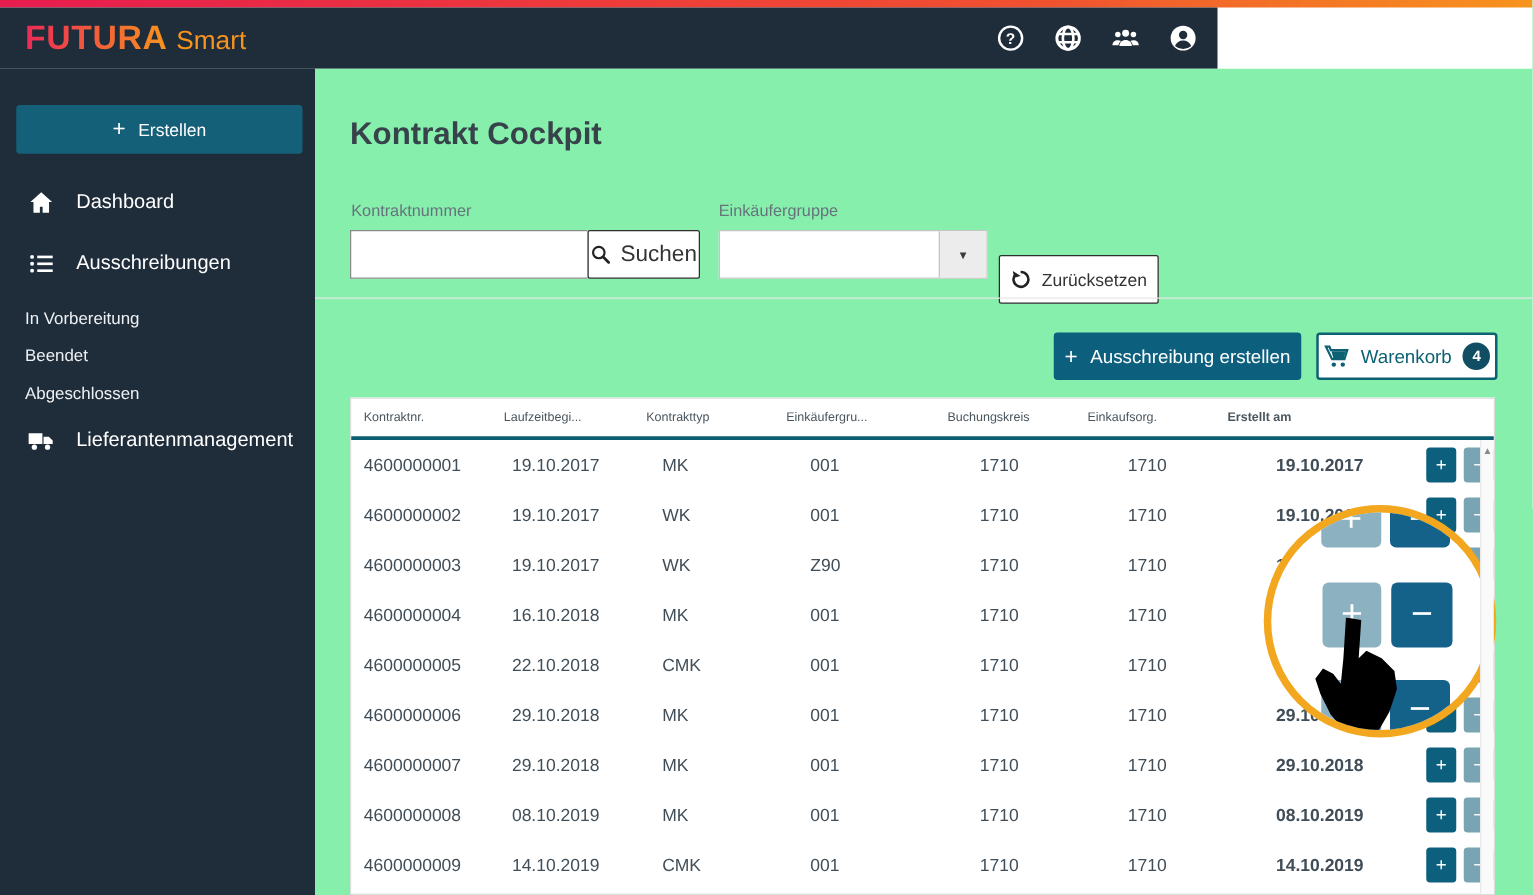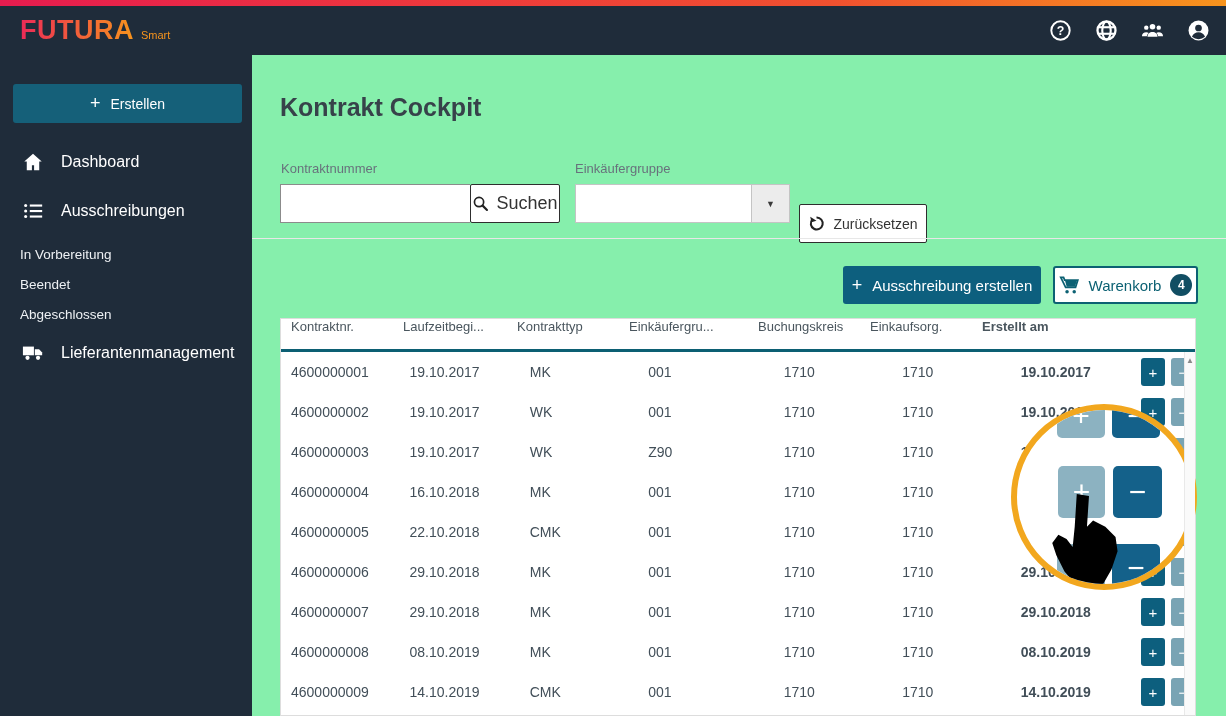--- a/index.html
+++ b/index.html
@@ -4,27 +4,27 @@
 <style>
   * { margin:0; padding:0; box-sizing:border-box; }
   html,body { width:1226px; height:716px; }
   body { position:relative; font-family:"Liberation Sans", sans-serif; background:#fff; overflow:hidden; }
 
   
   .top-strip { position:absolute; left:0; top:0; width:1226px; height:6px;
     background:linear-gradient(90deg,#e61c4f 0%,#ee3a3b 38%,#f0512f 68%,#f7941d 100%); }
 
   
-  .topbar { position:absolute; left:0; top:6px; width:1226px; height:49px; background:#1f2c3a;
+  .topbar { position:absolute; left:0; top:6px; width:974px; height:49px; background:#1f2c3a;
     display:flex; align-items:center; }
   .logo { margin-left:20px; display:flex; align-items:baseline; }
   .logo-primary { font-size:27px; font-weight:bold; letter-spacing:.5px;
     background:linear-gradient(90deg,#ec2a57,#f7941d);
     -webkit-background-clip:text; background-clip:text; color:transparent; }
-  .logo-secondary { font-size:11px; color:#f7941d; margin-left:7px; }
+  .logo-secondary { font-size:21px; color:#f7941d; margin-left:7px; }
   .top-icons { margin-left:auto; margin-right:16px; display:flex; gap:23px; align-items:center; }
   .top-icon { width:23px; height:23px; cursor:pointer; }
   .top-icon svg { width:100%; height:100%; display:block; }
 
   
   .sidebar { position:absolute; left:0; top:55px; width:252px; height:661px; background:#1f2c3a; color:#fff; }
   .create-btn { position:absolute; left:13px; top:29px; width:229px; height:39px; background:#156079;
     color:#fff; border:none; border-radius:3px; font-size:14px; font-family:inherit;
     display:flex; align-items:center; justify-content:center; gap:10px; cursor:pointer; }
   .create-plus { font-size:18px; font-weight:normal; }
@@ -67,22 +67,22 @@
   .cart-btn { position:absolute; left:801px; top:211px; width:145px; height:38px; background:#fff;
     border:2px solid #0c6173; border-radius:3px; color:#0c6173; font-size:15px; font-family:inherit;
     display:flex; align-items:center; justify-content:center; gap:9px; cursor:pointer; }
   .cart-icon { width:21px; height:20px; } .cart-icon svg { width:100%; height:100%; display:block; }
   .cart-badge { width:22px; height:22px; border-radius:50%; background:#114e63; color:#fff;
     font-size:12px; font-weight:bold; display:flex; align-items:center; justify-content:center; }
 
   
   .table { position:absolute; left:28px; top:263px; width:916px; height:398px;
     border:1px solid #ddd; background:#fff; }
-  .thead { display:flex; align-items:flex-start; height:33px; padding-left:10px;
-    border-bottom:3px solid #0c5f73; color:#4a565e; font-size:13px; }
+  .thead { display:flex; align-items:center; height:33px; padding-left:10px;
+    border-bottom:3px solid #0c5f73; color:#4a565e; font-size:10px; }
   .c0{width:112px;} .c1{width:114px;} .c2{width:112px;} .c3{width:112px;}
   .c4{width:112px;margin-left:17px;} .c5{width:112px;} .c6{width:114px;font-weight:bold;}
   .trow { display:flex; align-items:center; height:40px; padding-left:10px; font-size:14px; color:#414e58;gap:24px; }
   .row-actions { display:flex; gap:6px; }
   .rbtn { width:24px; height:28px; border:none; border-radius:3px; color:#fff; font-size:15px;
     font-family:inherit; display:flex; align-items:center; justify-content:center; cursor:pointer; }
   .rbtn-add { background:#0d5f7e; }
   .rbtn-rem { background:#79a4b4; }
   .scrollbar { position:absolute; right:0; top:33px; bottom:0; width:11px; background:#fafafa;
     border-left:1px solid #e9e9e9; z-index:30; text-align:center; cursor:pointer; }

